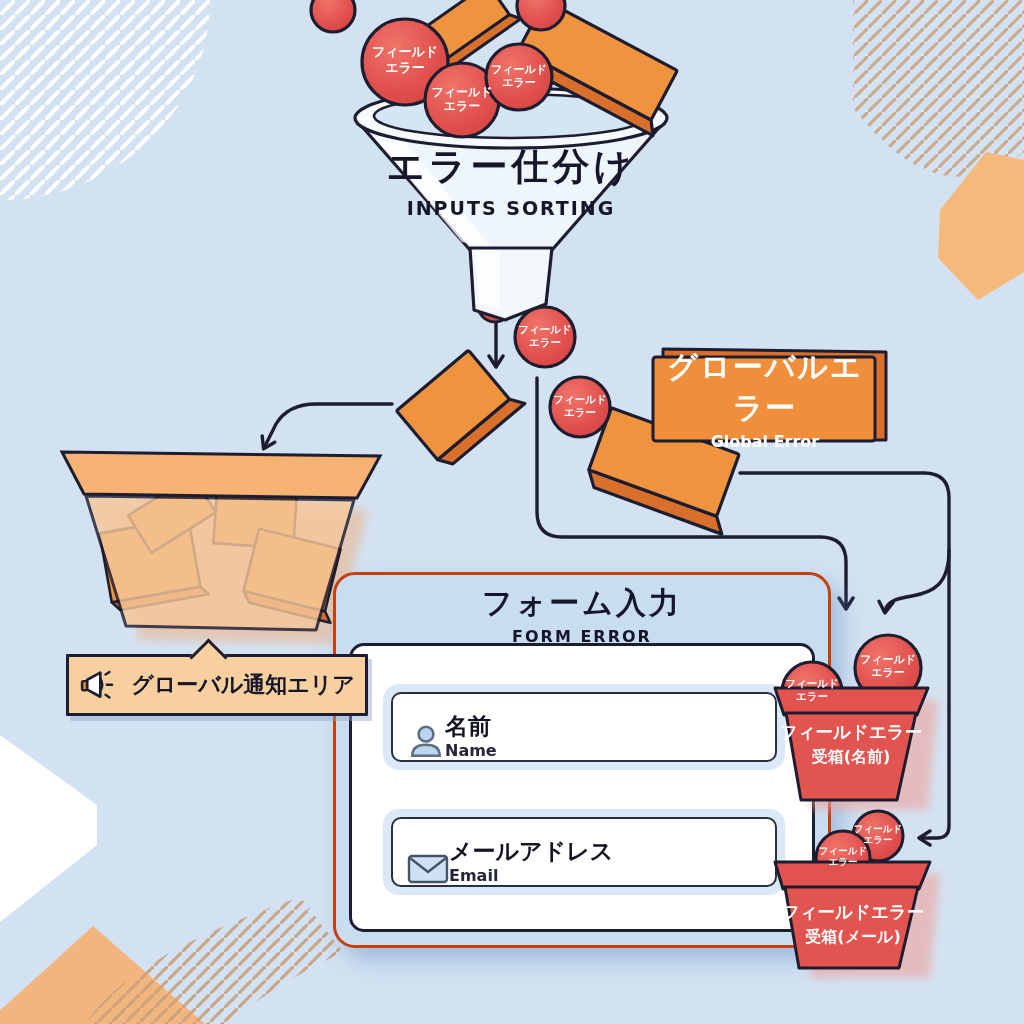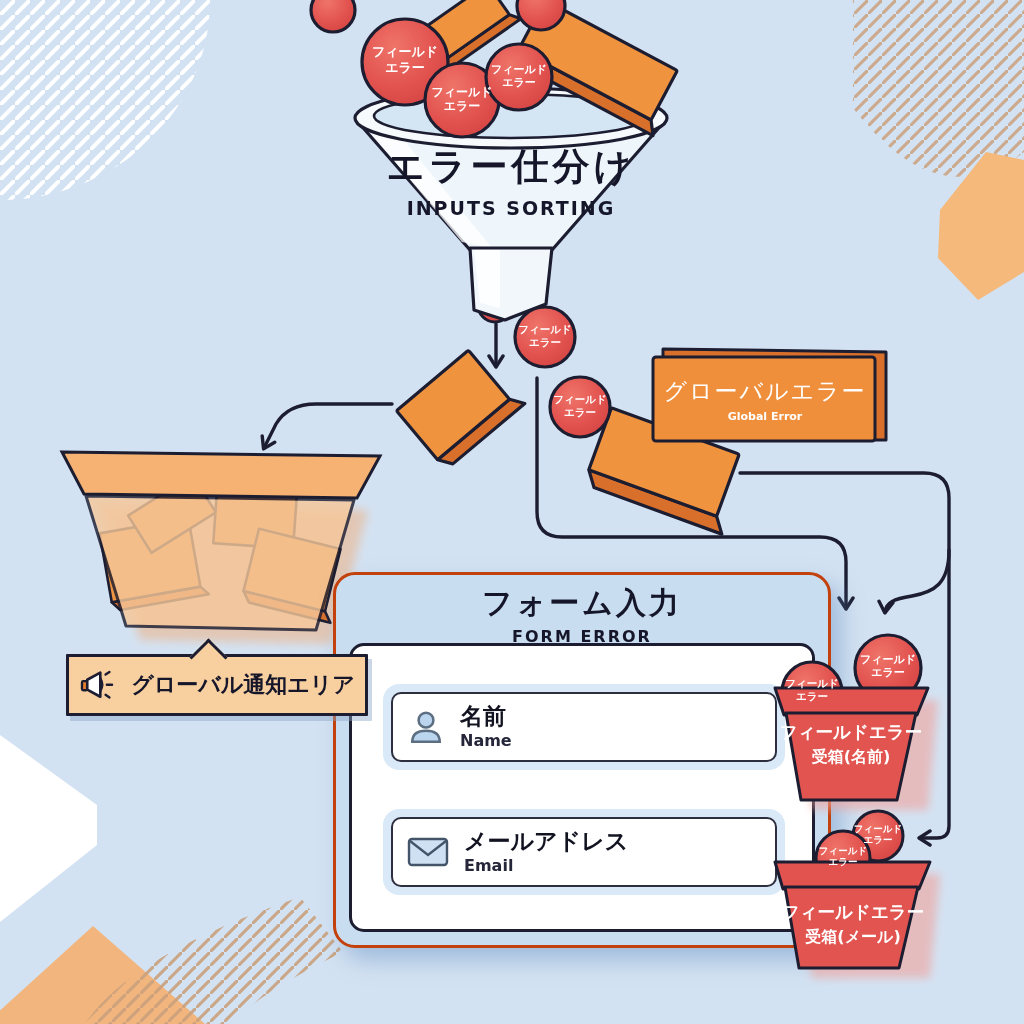--- a/index.html
+++ b/index.html
@@ -12,22 +12,22 @@
   .overlay{z-index:4;pointer-events:none;}
 
   
   .funnel-text{left:351px;top:142px;width:320px;text-align:center;color:#15162a;}
   .funnel-title{font-size:37px;font-weight:800;letter-spacing:4px;text-align:center;}
   .funnel-sub{font-size:19px;font-weight:700;letter-spacing:2px;margin-top:5px;}
 
   
   .global-text{left:655px;top:359px;width:220px;height:80px;display:flex;flex-direction:column;
     align-items:center;justify-content:center;color:#fff;text-align:center;}
-  .global-title{font-size:23px;font-weight:400;letter-spacing:2px;}
-  .global-sub{font-size:11px;font-weight:600;margin-top:3px;}
+  .global-title{font-size:30px;font-weight:700;letter-spacing:2px;}
+  .global-sub{font-size:16px;font-weight:600;margin-top:3px;}
 
   
   .ball-label{transform:translate(-50%,-50%);color:#fff;font-weight:700;text-align:center;
     line-height:1.2;white-space:nowrap;}
   .ball-label span{display:block;}
 
   
   .inbox-card{left:133px;top:523px;width:160px;height:66px;background:#fdf7ec;
     border:2.5px solid #1c1d31;border-radius:10px;display:flex;align-items:center;
     padding:0 10px;gap:9px;box-shadow:3px 4px 0 rgba(190,140,85,.35);}
@@ -51,22 +51,22 @@
     letter-spacing:3px;color:#15162a;}
   .form-sub{text-align:center;font-size:16px;font-weight:700;letter-spacing:2px;
     color:#15162a;margin-top:3px;}
   .form-card{position:absolute;left:13px;top:68px;right:13px;bottom:13px;background:#fff;
     border:3px solid #1c1d31;border-radius:15px;}
   .field-glow{position:absolute;left:31px;width:402px;background:#d9e9f8;border-radius:16px;
     padding:8px;box-sizing:border-box;}
   .field-glow.row1{top:38px;height:86px;}
   .field-glow.row2{top:163px;height:86px;}
   .field-box{width:100%;height:100%;background:#fff;border:2.5px solid #2e2f3e;
-    border-radius:10px;box-sizing:border-box;display:flex;align-items:center;
-    padding-left:14px;gap:15px;}
+    border-radius:10px;box-sizing:border-box;display:flex;align-items:flex-end;
+    padding-left:14px;}
   .field-labels .lbl{font-size:23px;font-weight:800;color:#121320;line-height:1.1;}
   .field-labels .sub{font-size:16px;font-weight:700;color:#25263a;margin-top:2px;}
 
   
   .basket-label{transform:translate(-50%,-50%);color:#fff;font-weight:800;text-align:center;
     line-height:1.5;white-space:nowrap;}
   .basket-label .l1{display:block;font-size:17.5px;}
   .basket-label .l2{display:block;font-size:16px;}
 </style>
 </head>

